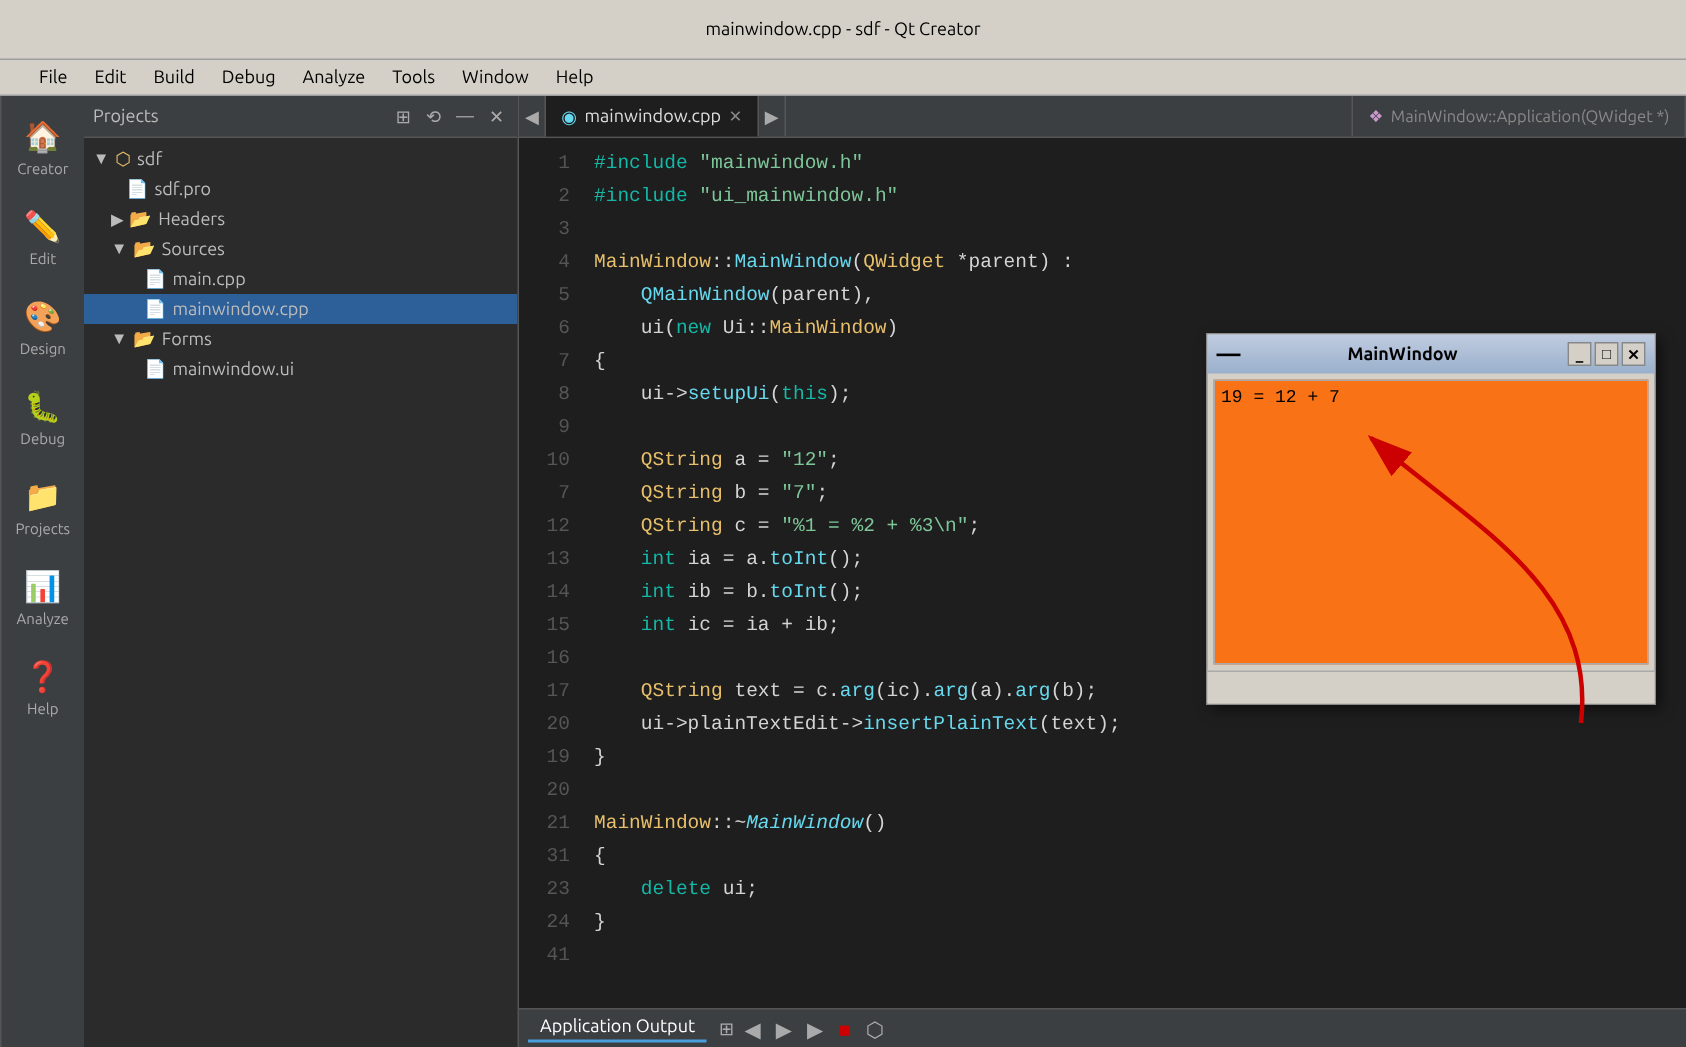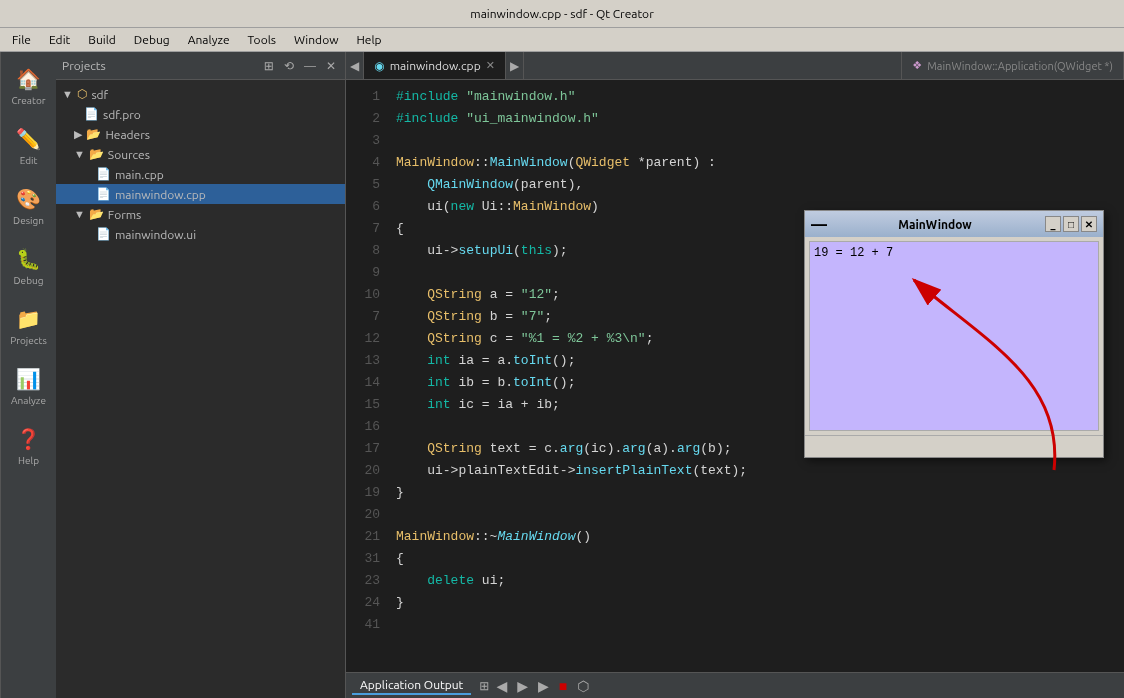--- a/index.html
+++ b/index.html
@@ -9,36 +9,36 @@
       background: #2b2b2b;
       width: 1124px;
       height: 698px;
       overflow: hidden;
       display: flex;
       flex-direction: column;
     }
     
     #title-bar {
       background: #d4d0c8;
-      height: 28px;
+      height: 40px;
       display: flex;
       align-items: center;
       justify-content: center;
       font-size: 12px;
       color: #000;
       border-bottom: 1px solid #9e9e9e;
       flex-shrink: 0;
     }
     
     #menu-bar {
       background: #d4d0c8;
       height: 24px;
       display: flex;
       align-items: center;
-      padding: 0 4px;
+      padding: 0 18px;
       border-bottom: 1px solid #9e9e9e;
       flex-shrink: 0;
       gap: 2px;
     }
     .menu-item {
       padding: 2px 8px;
       cursor: pointer;
       font-size: 12px;
       color: #000;
       border-radius: 2px;
@@ -211,21 +211,21 @@
     .float-btn { 
       width: 16px; height: 16px; 
       background: #d4d0c8; 
       border: 1px solid #888;
       font-size: 10px;
       display: flex; align-items: center; justify-content: center;
       cursor: pointer;
       margin-left: 2px;
     }
     #float-content {
-      background: #c4b5fd;
+      background: #f97316;
       height: 190px;
       margin: 4px;
       padding: 4px;
       font-family: 'Courier New', monospace;
       font-size: 12px;
       color: #000;
       border: 1px solid #aaa;
       overflow: auto;
     }
     #float-statusbar {

